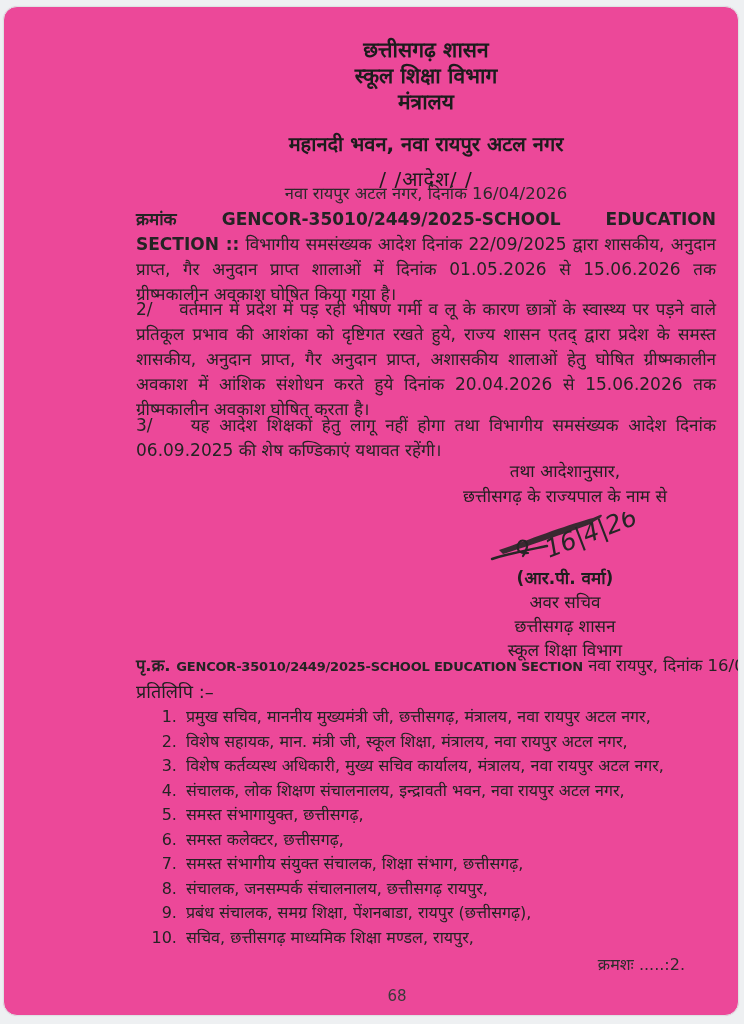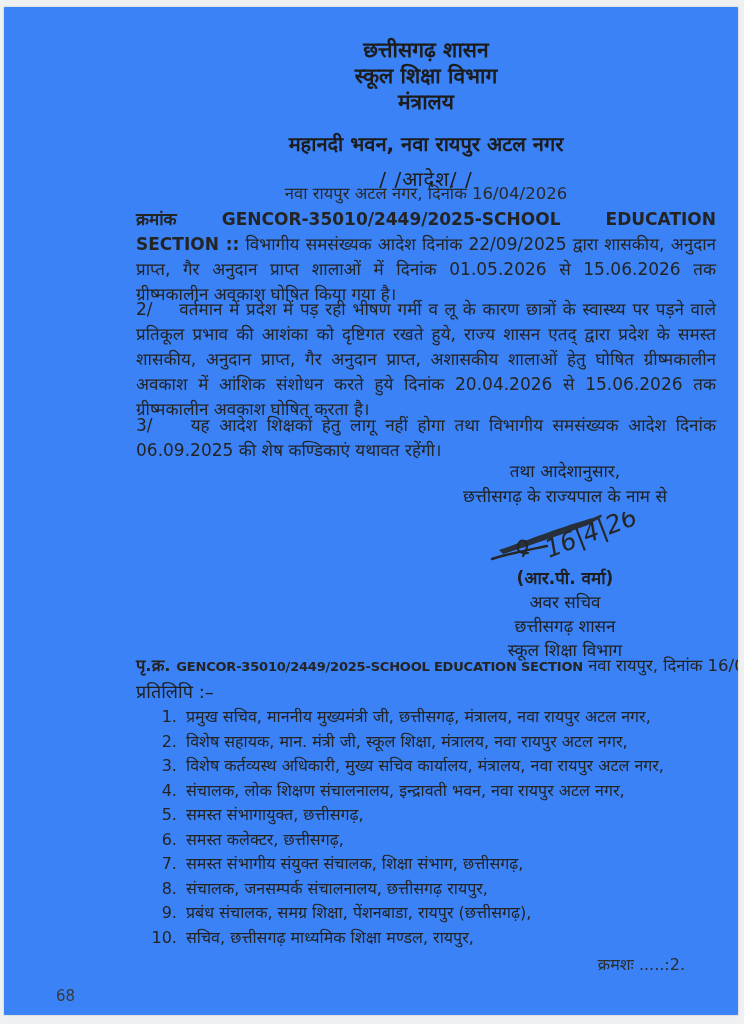--- a/index.html
+++ b/index.html
@@ -6,23 +6,23 @@
   body{
     width:744px;height:1024px;
     background:#eef0f2;
     font-family:"DejaVu Sans","Liberation Sans",sans-serif;
     color:#222;
     position:relative;
     overflow:hidden;
   }
   .card{
     position:absolute;left:3px;top:6px;width:734px;height:1008px;
-    background:#3b82f6;
+    background:#ec4899;
     border:1px solid #dfe1e3;
-    border-radius:2px;
+    border-radius:14px;
     box-shadow:0 0 2px rgba(0,0,0,.05);
     overflow:hidden;
   }
   .abs{position:absolute;}
   
   .hdr{left:132px;top:30px;width:580px;text-align:center;line-height:26px;}
   .h1{font-weight:700;font-size:21px;color:#1c1c1c;}
   .h2{font-weight:700;font-size:20px;color:#1c1c1c;margin-top:16px;}
   .order-title{font-weight:400;font-size:20px;color:#1c1c1c;margin-top:9px;letter-spacing:1px;}
   .dateline{left:132px;top:174px;width:580px;text-align:center;font-size:16.5px;color:#2a2a2a;}
@@ -41,21 +41,21 @@
   
   .refline{left:132px;top:646px;width:596px;font-size:16.5px;white-space:nowrap;color:#242424;}
   .refline .ref{font-size:13px;font-weight:700;letter-spacing:-.2px;}
   .copylabel{left:132px;top:672px;font-size:18px;font-weight:400;color:#1f1f1f;}
   
   .dist{left:132px;top:698px;width:584px;margin:0;padding:0 0 0 46px;
         font-size:16px;line-height:23.5px;color:#242424;}
   .dist li{margin:0 0 1px 0;padding-left:4px;}
   
   .continued{top:946px;right:53px;font-size:16px;color:#2c2c2c;}
-  .pagenum{top:980px;left:0;width:100%;text-align:left;padding-left:52px;
+  .pagenum{top:980px;left:0;width:100%;text-align:center;padding-left:52px;
            box-sizing:border-box;font-size:15px;color:#3a3a3a;}
 </style>
 </head>
 <body>
 
 <div class="card">
 
   <div class="abs hdr">
     <div class="h1">छत्तीसगढ़ शासन</div>
     <div class="h1">स्कूल शिक्षा विभाग</div>

